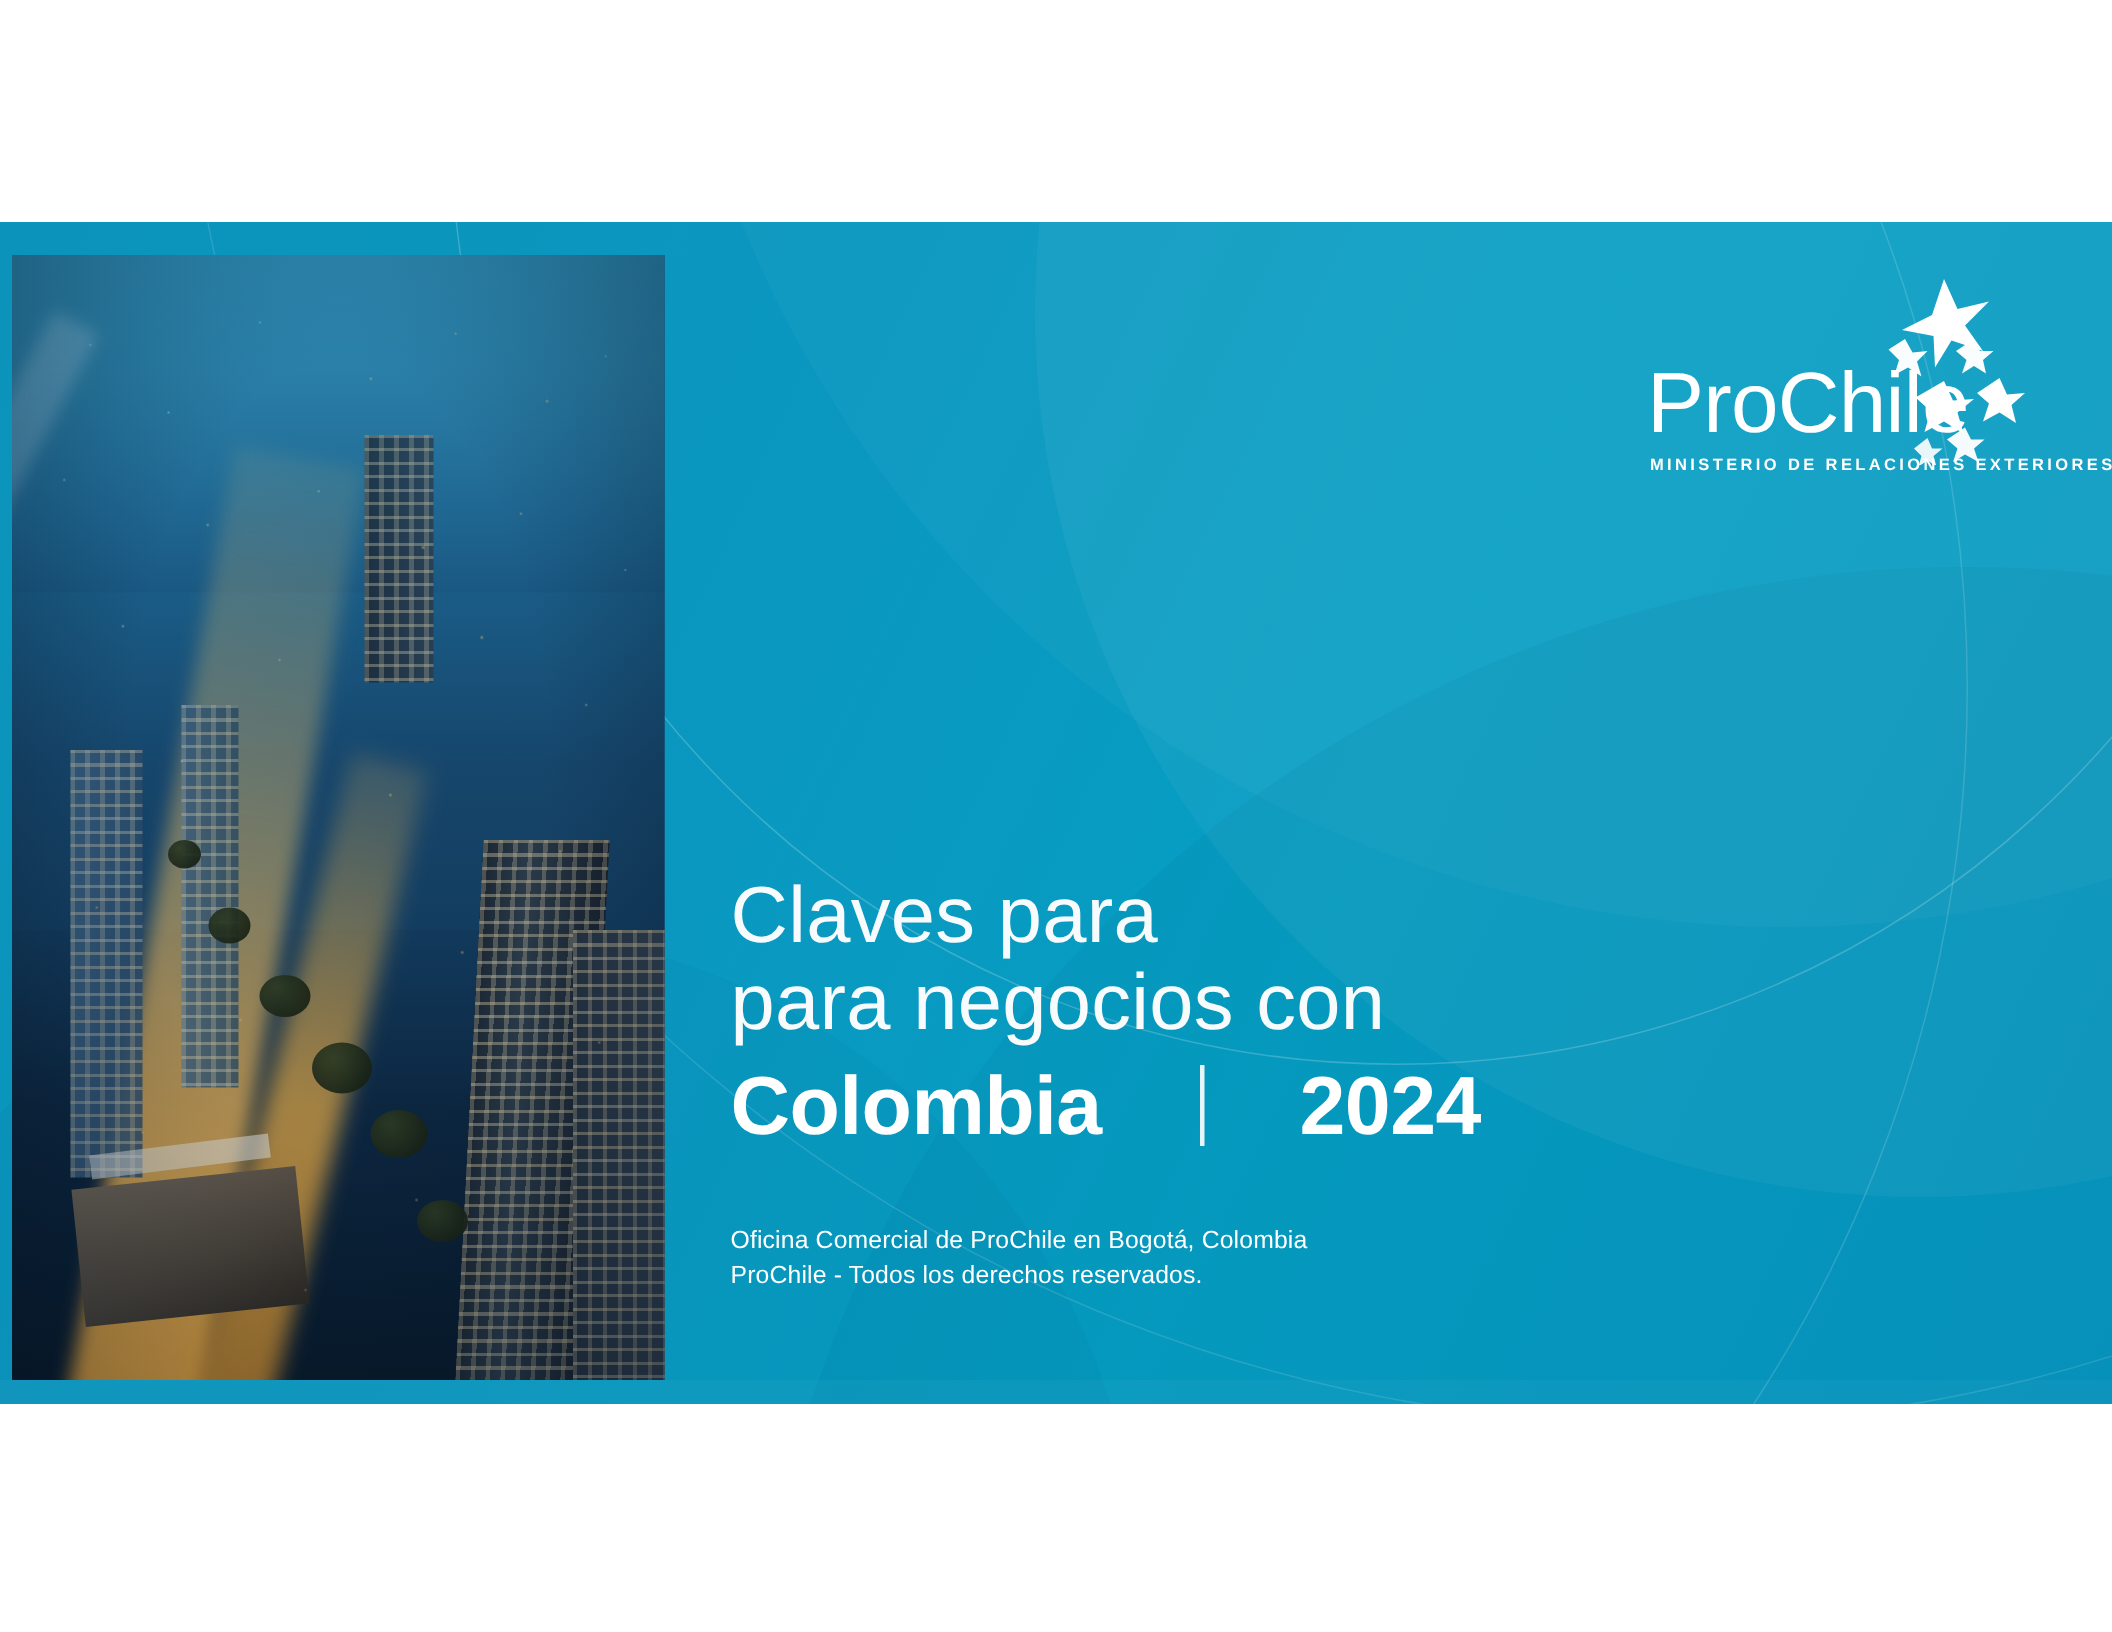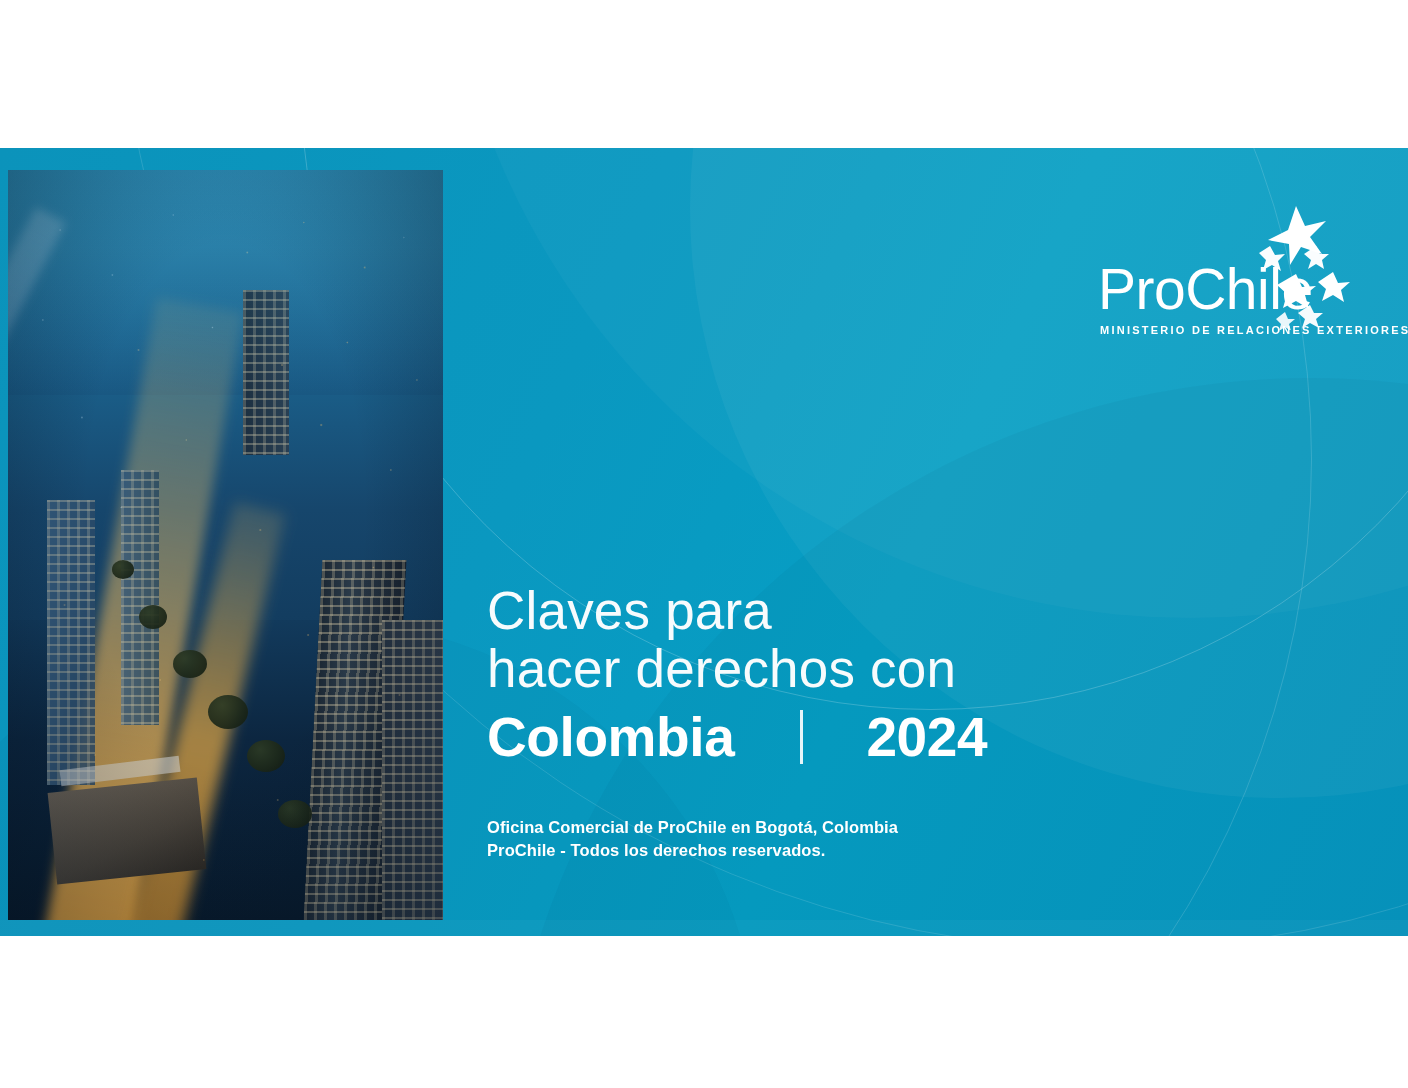--- a/index.html
+++ b/index.html
@@ -227,21 +227,21 @@
     position: absolute; inset: 0;
     background:
       radial-gradient(ellipse at 50% 45%, rgba(0,0,0,0) 45%, rgba(3,16,30,0.38) 100%),
       linear-gradient(180deg, rgba(40,130,170,0.22) 0%, rgba(0,0,0,0) 30%);
   }
 
   
   #brand-logo {
     position: absolute;
     right: 58px;
-    top: 56px;
+    top: 36px;
     width: 260px;
     height: 140px;
     text-align: center;
   }
   .logo-wordmark {
     position: absolute;
     left: 8px;
     bottom: 26px;
     color: #ffffff;
     font-size: 57px;
@@ -307,21 +307,21 @@
   }
 
   
   #credits-block {
     position: absolute;
     left: 487px;
     top: 668px;
     color: #ffffff;
     font-size: 16.5px;
     line-height: 23px;
-    font-weight: 700;
+    font-weight: 400;
     letter-spacing: 0.1px;
   }
   #credits-block div { white-space: nowrap; }
 
   
   .bottom-band {
     position: absolute;
     left: 0; bottom: 0;
     width: 100%;
     height: 16px;
@@ -392,21 +392,21 @@
         <path d="M76 103 L80 111 L89 111 L82 117 L85 126 L76 121 L68 126 L71 117 L64 111 Z" opacity="0.96"></path>
         <path d="M51 110 L54 117 L61 117 L55 122 L57 129 L51 125 L45 129 L47 122 L42 117 Z" opacity="0.9"></path>
       </g>
     </svg>
     <div class="logo-wordmark">ProChile</div>
     <div class="logo-tagline">MINISTERIO DE RELACIONES EXTERIORES</div>
   </div>
 
   <div id="title-block">
     <div class="title-line-light">Claves para</div>
-    <div class="title-line-light">hacer derechos con</div>
+    <div class="title-line-light">para negocios con</div>
     <div class="title-line-bold">
       <span>Colombia</span>
       <span class="title-divider"></span>
       <span>2024</span>
     </div>
   </div>
 
   <div id="credits-block">
     <div>Oficina Comercial de ProChile en Bogotá, Colombia</div>
     <div>ProChile - Todos los derechos reservados.</div>

